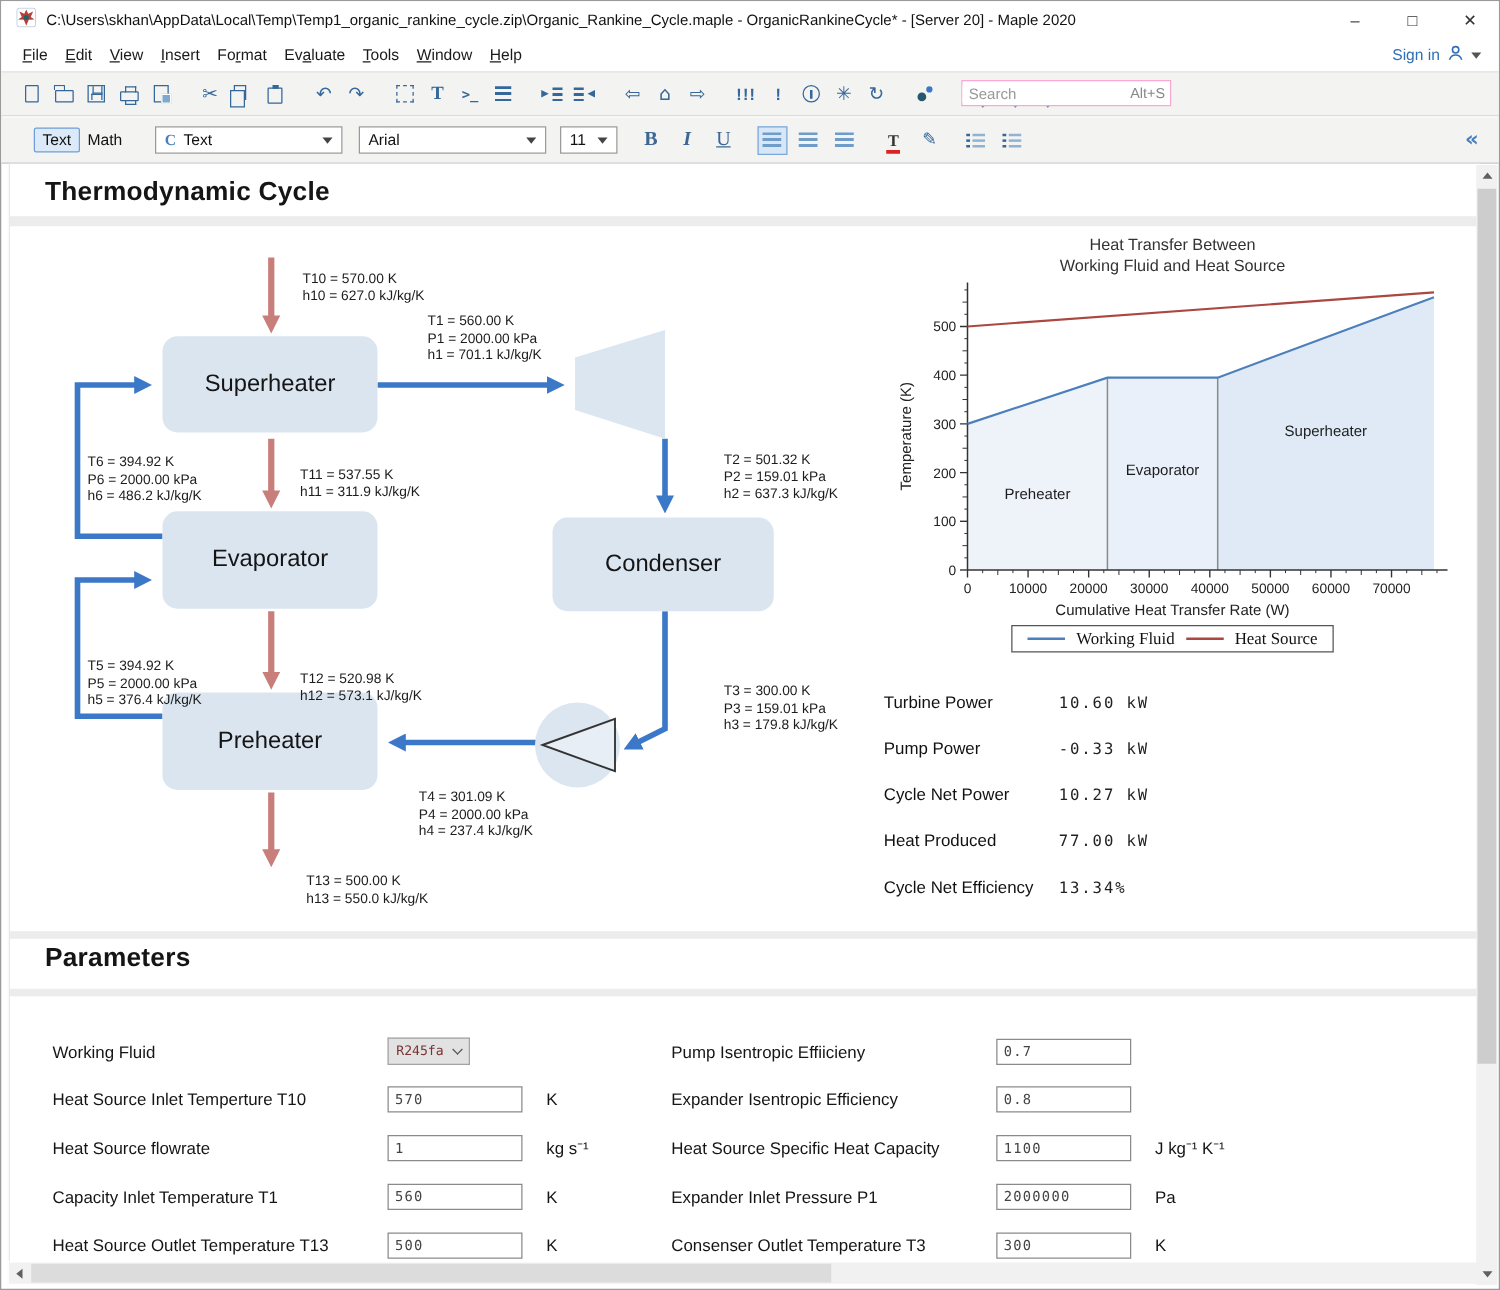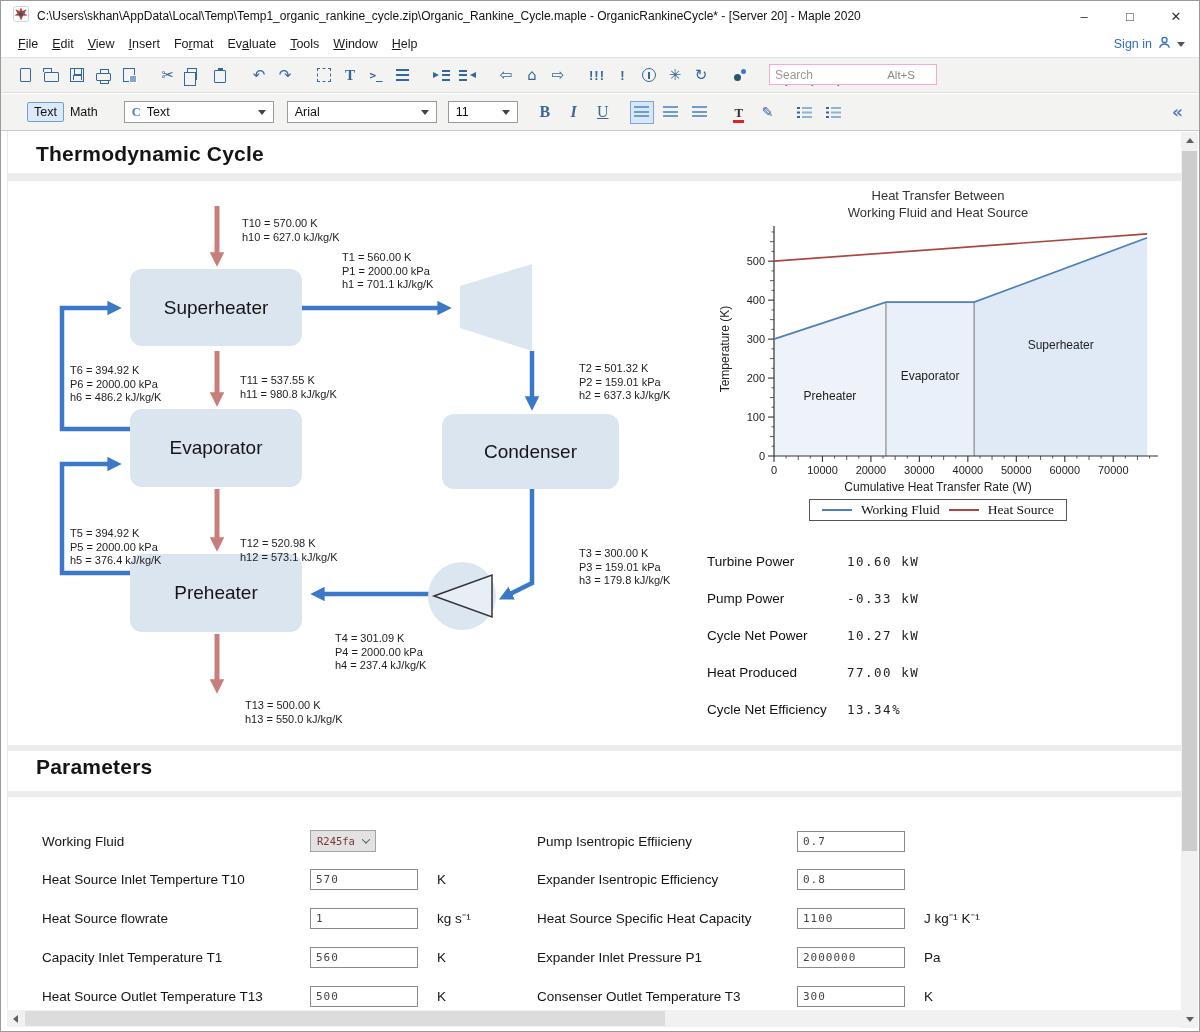--- a/index.html
+++ b/index.html
@@ -77,21 +77,21 @@
   .i-mag{position:relative;width:11px;height:11px;border:1.7px solid var(--ib);border-radius:50%;
     font:700 9px/9px "Liberation Sans",sans-serif;color:var(--ib);text-align:center}
   .i-mag::after{content:'';position:absolute;right:-4.5px;bottom:-4.5px;width:7px;height:2px;background:var(--ib);transform:rotate(45deg)}
   .i-help{width:14px;height:14px;border:1.5px solid var(--ib);border-radius:50%;
     font:700 9.5px/12px "Liberation Sans",sans-serif;color:var(--ib);text-align:center}
 
   .searchbox{position:absolute;left:768px;top:63px;width:168px;height:21px;border:1px solid #f9a8d4;
     background:#fff;display:flex;align-items:center}
   .searchbox input{flex:1;border:none;outline:none;font:12px "Liberation Sans",sans-serif;padding:0 5px;color:#333;min-width:0}
   .searchbox input::placeholder{color:#999}
-  .searchbox .hint{font:11.5px "Liberation Sans",sans-serif;color:#888;padding-right:21px}
+  .searchbox .hint{font:11.5px "Liberation Sans",sans-serif;color:#888;padding-right:4px}
 
   
   .toolbar2{position:absolute;left:0;top:93px;right:0;height:37px;background:var(--tb-bg);
     border-bottom:1px solid #c9c9c7;display:flex;align-items:center;padding-left:26px;gap:5px}
   .tmbtn{font:12.5px "Liberation Sans",sans-serif;color:#111;padding:2px 6px;border:1px solid transparent}
   .tmbtn.sel{border:1px solid #6f9fd8;background:#dce9f8;border-radius:2px}
   .fsel{display:flex;align-items:center;height:22px;border:1px solid #9a9a9a;background:#fff;
     font:12.5px "Liberation Sans",sans-serif;color:#111;padding:0 7px}
   .fsel .car{margin-left:auto;width:0;height:0;border-left:4px solid transparent;
     border-right:4px solid transparent;border-top:5px solid #444}
@@ -290,21 +290,21 @@
     <span class="tmbtn" style="margin-left:-6px">Math</span>
     <span class="fsel" style="width:150px;margin-left:14px">
       <span class="stylec">C</span>
       <span>Text</span>
       <span class="car"></span>
     </span>
     <span class="fsel" style="width:150px;margin-left:8px">
       <span>Arial</span>
       <span class="car"></span>
     </span>
-    <span class="fsel" style="width:70px;margin-left:6px">
+    <span class="fsel" style="width:46px;margin-left:6px">
       <span>11</span>
       <span class="car"></span>
     </span>
     <span class="fbtn" style="margin-left:10px">
         <span class="bld">B</span>
       </span>
     <span class="fbtn">
         <span class="itl">I</span>
       </span>
     <span class="fbtn">
@@ -386,21 +386,21 @@
           <div>P1 = 2000.00 kPa</div>
           <div>h1 = 701.1 kJ/kg/K</div>
       </div>
       <div class="stream" style="left:38px;top:183px">
         <div>T6 = 394.92 K</div>
           <div>P6 = 2000.00 kPa</div>
           <div>h6 = 486.2 kJ/kg/K</div>
       </div>
       <div class="stream" style="left:208px;top:193px">
         <div>T11 = 537.55 K</div>
-          <div>h11 = 980.8 kJ/kg/K</div>
+          <div>h11 = 311.9 kJ/kg/K</div>
       </div>
       <div class="stream" style="left:38px;top:346px">
         <div>T5 = 394.92 K</div>
           <div>P5 = 2000.00 kPa</div>
           <div>h5 = 376.4 kJ/kg/K</div>
       </div>
       <div class="stream" style="left:208px;top:356px">
         <div>T12 = 520.98 K</div>
           <div>h12 = 573.1 kJ/kg/K</div>
       </div>

